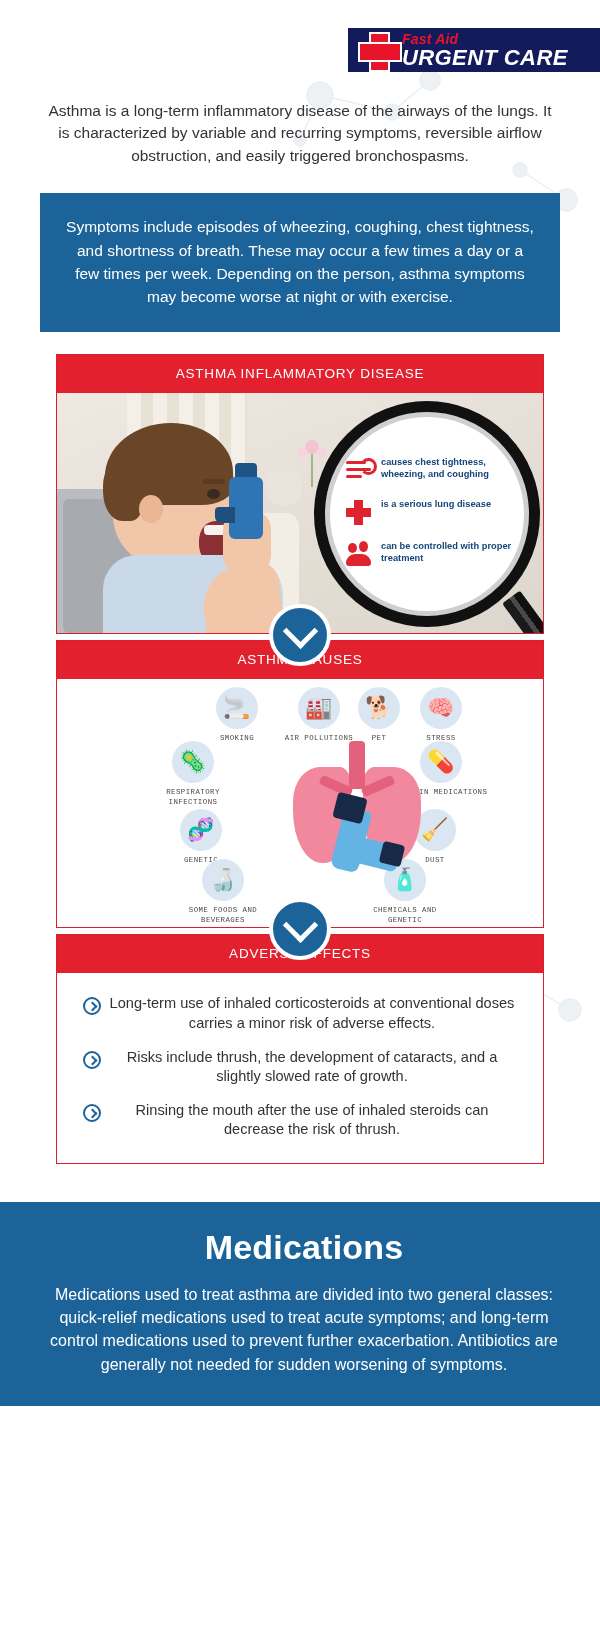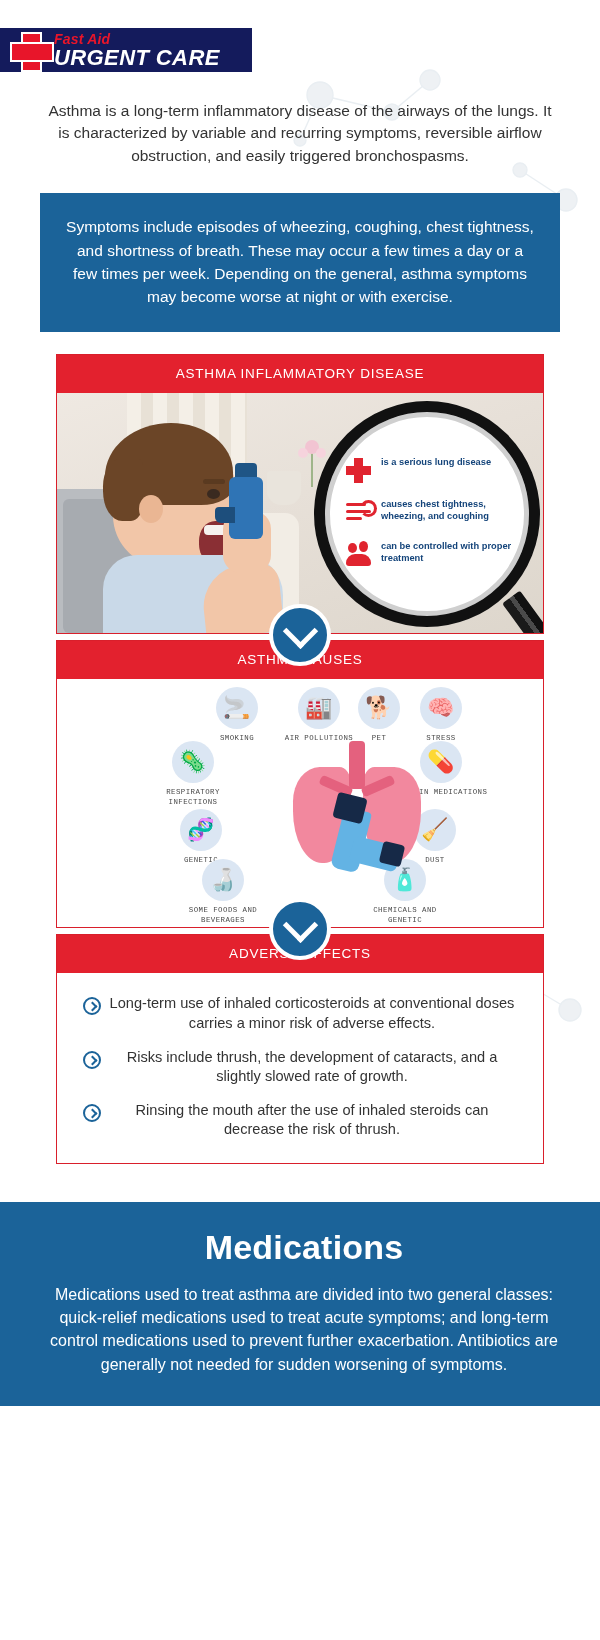--- a/index.html
+++ b/index.html
@@ -23,21 +23,21 @@
     z-index: 0;
     pointer-events: none;
   }
 
   
   .logo-wrap {
     position: relative;
     z-index: 2;
     padding-top: 28px;
     display: flex;
-    justify-content: flex-start;
+    justify-content: flex-end;
   }
   .logo {
     width: 252px;
     height: 44px;
     background: #141b5c;
     display: flex;
     align-items: center;
     padding-left: 8px;
     position: relative;
   }
@@ -453,21 +453,21 @@
       <div class="logo-text">
         <span class="logo-fastaid">Fast Aid</span>
         <span class="logo-urgent">URGENT CARE</span>
       </div>
     </div>
   </div>
 
   <p class="intro">Asthma is a long-term inflammatory disease of the airways of the lungs. It is characterized by variable and recurring symptoms, reversible airflow obstruction, and easily triggered bronchospasms.</p>
 
   <div class="symptoms">
-    <span>Symptoms include episodes of wheezing, coughing, chest tightness, and shortness of breath. These may occur a few times a day or a few times per week. Depending on the general, asthma symptoms may become worse at night or with exercise.</span>
+    <span>Symptoms include episodes of wheezing, coughing, chest tightness, and shortness of breath. These may occur a few times a day or a few times per week. Depending on the person, asthma symptoms may become worse at night or with exercise.</span>
   </div>
 
   <div class="card sec1">
     <div class="card-head">ASTHMA INFLAMMATORY DISEASE</div>
     <div class="card-body">
       <div class="photo-row">
         <div class="room-bg">
           <div class="curtain"></div>
           <div class="sofa"></div>
           <div class="cushion"></div>
@@ -494,32 +494,32 @@
           <div class="inhaler-top"></div>
           <div class="inhaler"></div>
         </div>
 
         <div class="magnifier">
           <div class="mag-handle"></div>
           <div class="mag-lens"></div>
           <div class="mag-list">
 
             <div class="mag-item">
-              <div class="mag-ico ico-cross"></div>
-              <div class="mag-txt">is a serious
-lung disease</div>
-            </div>
-
-            <div class="mag-item">
               <div class="mag-ico ico-wind">
                   <span></span>
                   <span></span>
                   <span></span>
                 </div>
               <div class="mag-txt">causes chest tightness, wheezing, and coughing</div>
+            </div>
+
+            <div class="mag-item">
+              <div class="mag-ico ico-cross"></div>
+              <div class="mag-txt">is a serious
+lung disease</div>
             </div>
 
             <div class="mag-item">
               <div class="mag-ico ico-people">
                   <span></span>
                   <span></span>
                   <span></span>
                 </div>
               <div class="mag-txt">can be controlled with proper treatment</div>
             </div>

